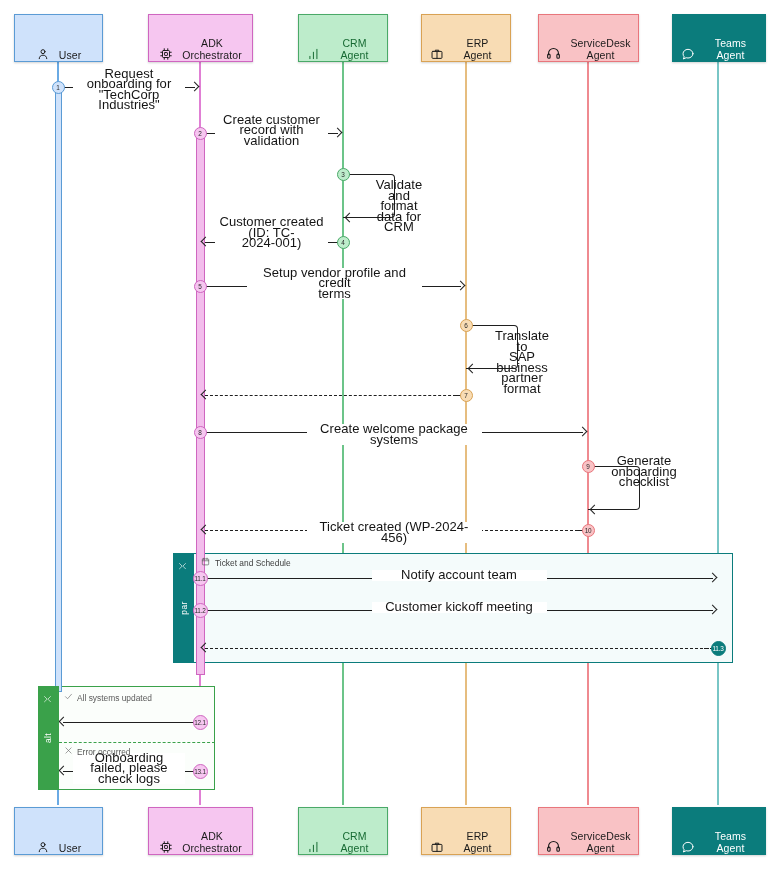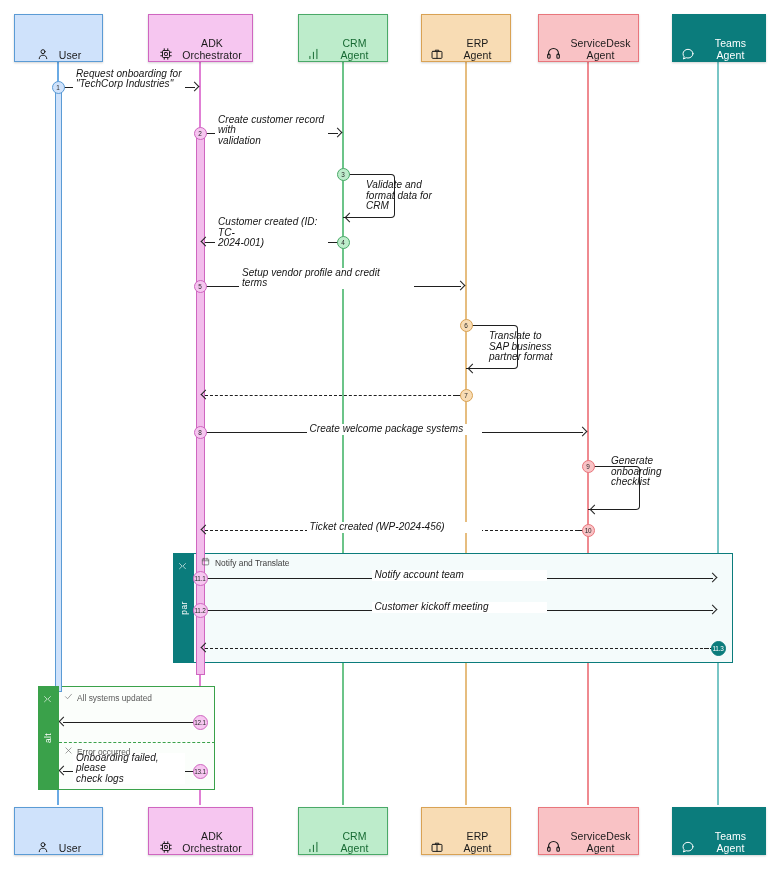--- a/index.html
+++ b/index.html
@@ -74,29 +74,28 @@
   }
   .arrowhead.open-left {
     border: none;
     width: 7px; height: 7px;
     border-bottom: 1.1px solid #1f1f1f;
     border-left: 1.1px solid #1f1f1f;
     transform: rotate(45deg);
   }
   .msglabel {
     position: absolute;
-    font-size: 10px;
+    font-size: 13px;
     line-height: 10.5px;
     color: #141414;
-    text-align: left;
+    text-align: center;
     background: #ffffff;
     padding: 0 3px;
     z-index: 5;
     letter-spacing: .05px;
-    font-style: italic;
   }
   
   .seqnum {
     position: absolute;
     border-radius: 50%;
     border: 1.2px solid;
     display: flex;
     align-items: center;
     justify-content: center;
     font-size: 6.4px;
@@ -178,21 +177,21 @@
       <span>par</span>
     </div>
     <div style="position: absolute; left: 178px; top: 557px; z-index: 8;"><svg class="picon" width="9" height="9" viewBox="0 0 24 24" fill="none" stroke="#ffffff" stroke-width="1.7" stroke-linecap="round" stroke-linejoin="round">
         <path d="M4 4l7 7-7 7M20 4l-7 7 7 7"></path>
       </svg></div>
     <div class="fragtitle" style="left: 201px; top: 557px;">
       <span><svg class="picon" width="9" height="9" viewBox="0 0 24 24" fill="none" stroke="#555" stroke-width="1.7" stroke-linecap="round" stroke-linejoin="round">
           <rect x="3.5" y="5" width="17" height="16" rx="2"></rect>
           <path d="M3.5 10h17M8 3v4M16 3v4"></path>
         </svg></span>
-      <span>Notify and Translate</span>
+      <span>Ticket and Schedule</span>
     </div>
     <div class="fragment" style="left: 38px; top: 686px; width: 177px; height: 104px; border-color: rgb(58, 161, 74); background: rgb(251, 254, 251);"></div>
     <div class="fragtab" style="left: 38px; top: 686px; height: 104px; background: rgb(58, 161, 74);">
       <span>alt</span>
     </div>
     <div style="position: absolute; left: 43px; top: 690px; z-index: 8;"><svg class="picon" width="9" height="9" viewBox="0 0 24 24" fill="none" stroke="#ffffff" stroke-width="1.7" stroke-linecap="round" stroke-linejoin="round">
         <path d="M4 4l7 7-7 7M20 4l-7 7 7 7"></path>
       </svg></div>
     <div class="branchlabel" style="left: 64px; top: 692px;">
       <span><svg class="picon" width="9" height="9" viewBox="0 0 24 24" fill="none" stroke="#6b6b6b" stroke-width="1.7" stroke-linecap="round" stroke-linejoin="round">
@@ -234,21 +233,21 @@
 CRM</div>
     <div class="seqnum" style="left: 336.5px; top: 167.5px; width: 13px; height: 13px; background: rgb(189, 236, 203); border-color: rgb(74, 169, 104);">3</div>
     <div class="msgline" style="left: 205px; top: 242px; width: 133px;"></div>
     <div class="arrowhead open-left" style="left: 202px; top: 238.4px;"></div>
     <div class="msglabel" style="left: 215px; top: 217px; width: 113px; white-space: pre-line;">Customer created (ID: TC-
 2024-001)</div>
     <div class="seqnum" style="left: 336.5px; top: 235.5px; width: 13px; height: 13px; background: rgb(189, 236, 203); border-color: rgb(74, 169, 104);">4</div>
     <div class="dashstub" style="left: 329.5px; top: 242px;"></div>
     <div class="msgline" style="left: 205px; top: 286px; width: 256px;"></div>
     <div class="arrowhead open-right" style="left: 457px; top: 282.4px;"></div>
-    <div class="msglabel" style="left: 239px; top: 267.5px; width: 175px; white-space: pre-line;">Setup vendor profile and credit
+    <div class="msglabel" style="left: 247px; top: 267.5px; width: 175px; white-space: pre-line;">Setup vendor profile and credit
 terms</div>
     <div class="seqnum" style="left: 193.5px; top: 279.5px; width: 13px; height: 13px; background: rgb(246, 198, 240); border-color: rgb(207, 102, 192);">5</div>
     <div class="dashstub" style="left: 208.5px; top: 286px;"></div>
     <div class="selfloop" style="left: 466px; top: 325px; width: 52px; height: 44px;"></div>
     <div class="arrowhead open-left" style="left: 469px; top: 364.5px;"></div>
     <div class="msglabel" style="left: 486px; top: 331px; width: 72px; background: transparent; white-space: pre-line;">Translate to
 SAP business
 partner format</div>
     <div class="seqnum" style="left: 459.5px; top: 318.5px; width: 13px; height: 13px; background: rgb(248, 220, 180); border-color: rgb(217, 162, 84);">6</div>
     <div class="msgline dashed" style="left: 205px; top: 395px; width: 256px;"></div>

